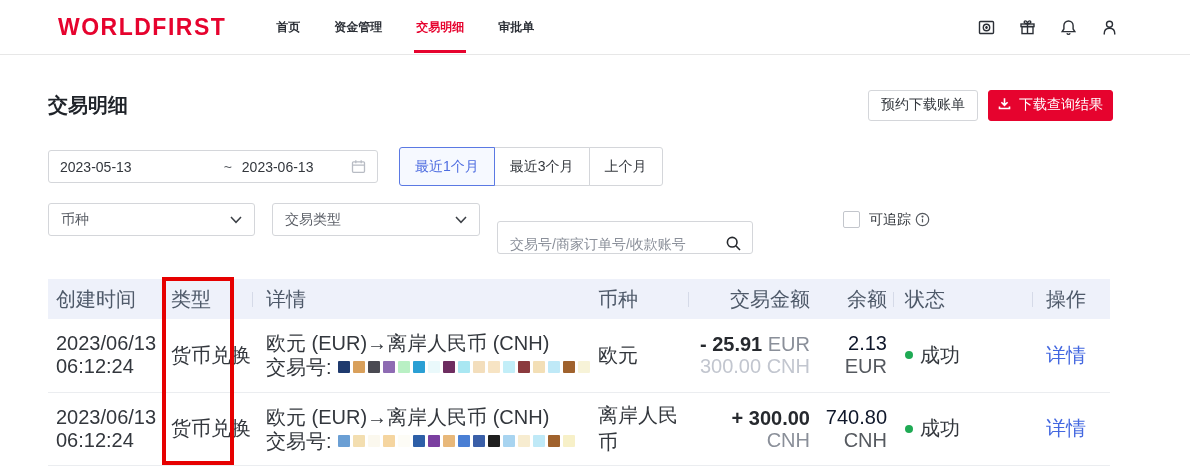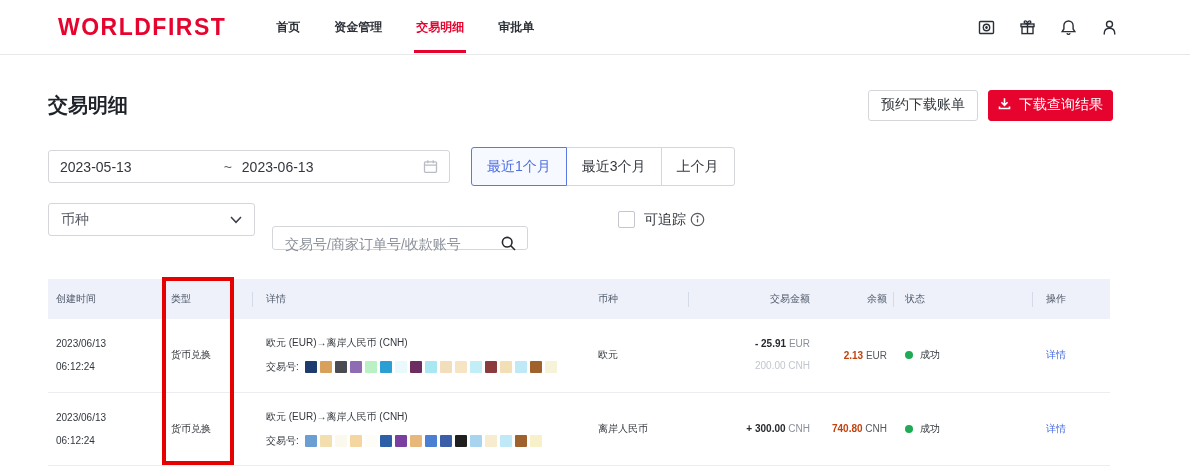--- a/index.html
+++ b/index.html
@@ -23,72 +23,72 @@
   .title-row { margin-top:34px; display:flex; align-items:center; height:32px; }
   .page-title { font-size:20px; font-weight:bold; color:#1f2329; }
   .title-actions { margin-left:auto; margin-right:29px; display:flex; gap:10px; }
   .btn { height:31px; font-size:14px; border-radius:3px; display:flex; align-items:center; justify-content:center; cursor:pointer; }
   .btn-plain { width:110px; background:#fff; border:1px solid #d4d6da; color:#33373d; }
   .btn-primary { width:125px; background:#e6032e; border:1px solid #e6032e; color:#fff; gap:8px; }
   .btn-primary svg { width:13px; height:13px; stroke:#fff; fill:none; stroke-width:1.6; }
 
   
   .filter-row1 { margin-top:29px; display:flex; align-items:center; height:33px; }
-  .date-input { width:402px; height:33px; border:1px solid #d4d6da; border-radius:3px;
+  .date-input { width:330px; height:33px; border:1px solid #d4d6da; border-radius:3px;
     display:flex; align-items:center; padding:0 11px; font-size:14px; color:#33373d; background:#fff; cursor:pointer; }
   .date-sep { margin:0 10px 0 92px; color:#55595f; }
   .cal-icon { margin-left:auto; }
   .cal-icon svg { width:15px; height:15px; stroke:#b8bcc4; fill:none; stroke-width:1.3; display:block; }
   .segmented { margin-left:21px; display:flex; }
   .seg-btn { height:39px; padding:0 15px; background:#fff; border:1px solid #d4d6da; margin-left:-1px;
     display:flex; align-items:center; font-size:14px; color:#33373d; cursor:pointer; }
   .seg-btn:first-child { margin-left:0; border-radius:3px 0 0 3px; }
   .seg-btn:last-child { border-radius:0 3px 3px 0; }
   .seg-btn.selected { border-color:#5b79e3; background:#f6f9ff; color:#4d6ce0; position:relative; z-index:2; }
 
   .filter-row2 { margin-top:20px; display:flex; align-items:center; height:33px; }
   .select-box { width:207px; height:33px; border:1px solid #d4d6da; border-radius:3px; background:#fff;
     display:flex; align-items:center; padding:0 12px; font-size:14px; color:#5a5e66; cursor:pointer; }
   .select-box + .select-box { margin-left:17px; width:208px; }
   .chev { margin-left:auto; }
   .chev svg { width:12px; height:8px; stroke:#3c4046; fill:none; stroke-width:1.5; display:block; }
-  .search-box { margin-left:17px; width:256px; height:24px; border:1px solid #d4d6da; border-radius:3px;
+  .search-box { margin-left:17px; width:256px; height:33px; border:1px solid #d4d6da; border-radius:3px;
     display:flex; align-items:center; padding:12px 10px 0 12px; background:#fff;margin-top:36px; }
   .search-box input { border:none; outline:none; flex:1; font-size:14px; color:#333; background:transparent;
     font-family:"Liberation Sans","DejaVu Sans",sans-serif; }
   .search-box input::placeholder { color:#8a8f99; }
   .search-icon svg { width:17px; height:17px; stroke:#26292e; fill:none; stroke-width:1.6; display:block; cursor:pointer; }
   .trace-group { margin-left:90px; display:flex; align-items:center; }
   .checkbox { width:17px; height:17px; border:1px solid #c3c6cc; border-radius:2px; background:#fff; cursor:pointer; }
   .trace-label { margin-left:9px; font-size:14px; color:#33373d;text-align:center; }
   .info-icon { margin-left:4px; }
   .info-icon svg { width:15px; height:15px; stroke:#55595f; fill:none; stroke-width:1.2; display:block; cursor:pointer; }
 
   
   .table-wrap { margin-top:43px; position:relative; width:1062px; }
-  .tbl { width:1062px; border-collapse:collapse; table-layout:fixed; font-size:10px; }
+  .tbl { width:1062px; border-collapse:collapse; table-layout:fixed; font-size:20px; }
   .tbl th { background:#eef1fa; height:40px; font-weight:normal; color:#4e5969; text-align:left; position:relative; }
   .tbl th.num, .tbl td.num { text-align:right; }
   .tbl th.hdiv::before { content:""; position:absolute; left:0; top:13px; height:15px; width:1px; background:#d5dae8; }
   .tbl td { height:73px; border-bottom:1px solid #ebedf0; vertical-align:middle; color:#33373d; }
   .p8  { padding-left:8px; }
   .p14 { padding-left:14px; }
   .p12 { padding-left:12px; }
   .pr8 { padding-right:8px; }
   .pr6 { padding-right:6px; }
   .cell-2line div { line-height:23px; }
   .detail-title { line-height:24px; color:#33373d; }
   .detail-sub { display:flex; align-items:center; line-height:24px; }
   .mosaic { display:flex; gap:3px; margin-left:6px; }
   .mosaic span { width:12px; height:12px; border-radius:1px; display:inline-block; }
   .amt-main { font-weight:bold; color:#26292e; }
   .amt-cur { color:#8a8f99; font-weight:normal; }
   .amt-sub { color:#c2c6cf; line-height:22px; }
   .amt-line { line-height:22px; }
-  .bal-main { font-weight:bold; color:#c2410c; }
+  .bal-main { font-weight:normal; color:#0f172a; }
   .bal-cur { color:#55595f; }
   .status-cell { display:flex; align-items:center; gap:7px; }
   .status-dot { width:8px; height:8px; border-radius:50%; background:#1faa54; }
   .link { color:#4468e0; cursor:pointer; }
 
   
   .annotation-box { position:absolute; left:114px; top:-2px; width:72px; height:188px;
     border:4px solid #e60000; pointer-events:none; }
 </style>
 </head>
@@ -170,20 +170,28 @@
 
   <div class="filter-row2">
     <div class="select-box">
       <span>币种</span>
       <span class="chev">
         <svg viewBox="0 0 12 8">
             <path d="M1 1 L6 6.3 L11 1"></path>
           </svg>
       </span>
     </div>
+    <div class="select-box">
+      <span>交易类型</span>
+      <span class="chev">
+        <svg viewBox="0 0 12 8">
+            <path d="M1 1 L6 6.3 L11 1"></path>
+          </svg>
+      </span>
+    </div>
     <div class="search-box">
       <input type="text" placeholder="交易号/商家订单号/收款账号" style="">
       <span class="search-icon">
         <svg viewBox="0 0 17 17">
             <circle cx="7.2" cy="7.2" r="4.8"></circle>
             <path d="M10.8 10.8 L15 15"></path>
           </svg>
       </span>
     </div>
     <div class="trace-group">
@@ -252,21 +260,21 @@
                   <span style="background: rgb(243, 223, 182);"></span>
                   <span style="background: rgb(191, 233, 247);"></span>
                   <span style="background: rgb(160, 98, 45);"></span>
                   <span style="background: rgb(247, 243, 216);"></span>
                 </span>
             </div>
           </td>
           <td class="p8">欧元</td>
           <td class="num pr8">
             <div class="amt-line"><span class="amt-main">- 25.91</span> <span class="amt-cur">EUR</span></div>
-            <div class="amt-sub">200.00 CNH</div>
+            <div class="amt-sub">300.00 CNH</div>
           </td>
           <td class="num pr6">
             <span class="bal-main">2.13</span> <span class="bal-cur">EUR</span>
           </td>
           <td class="p12">
             <div class="status-cell">
               <span class="status-dot"></span>
               <span>成功</span>
             </div>
           </td>

